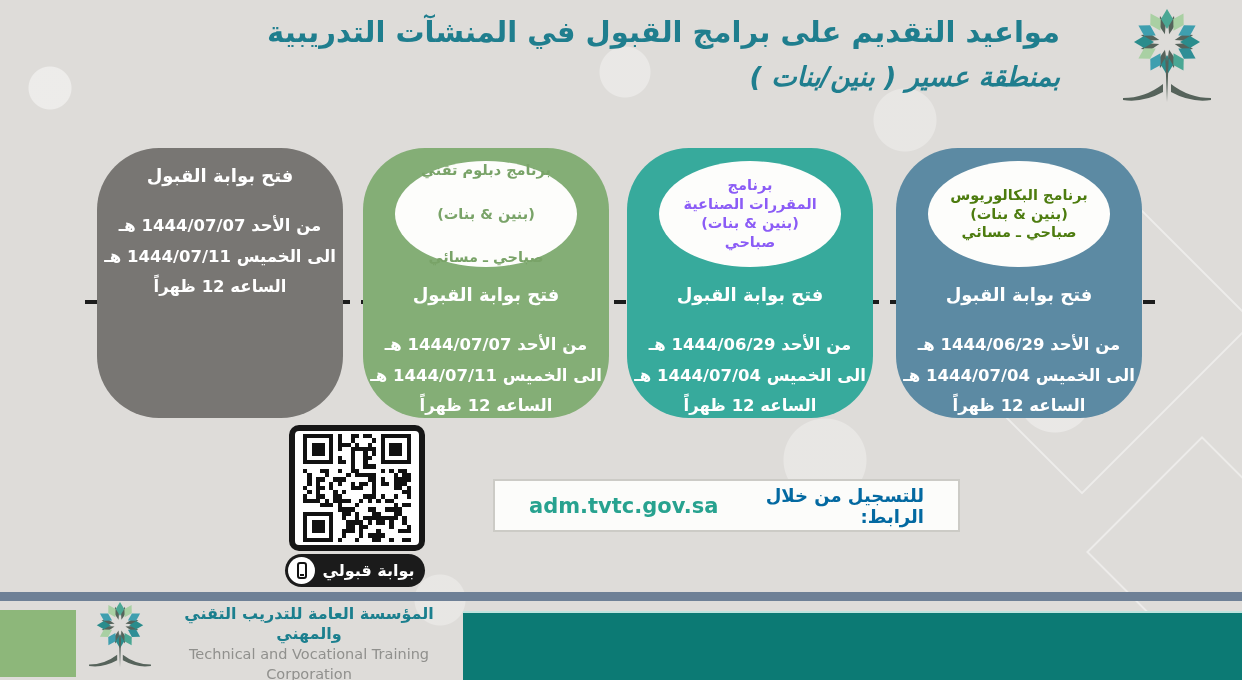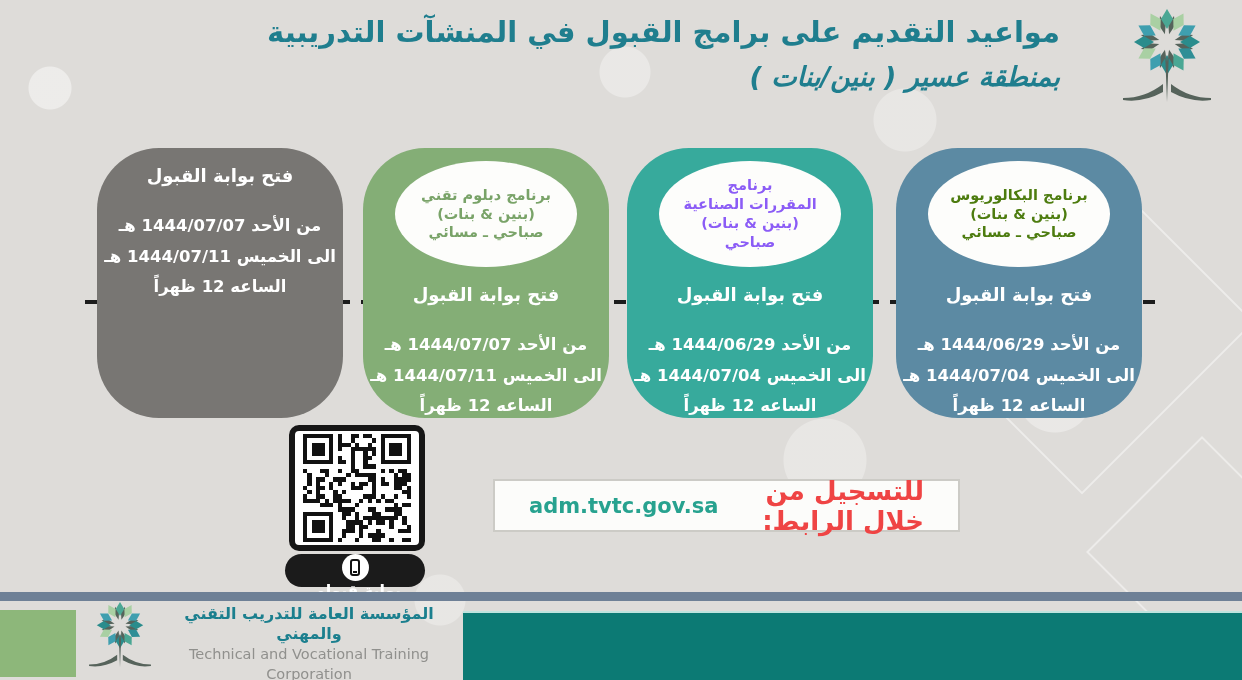--- a/index.html
+++ b/index.html
@@ -52,35 +52,35 @@
   .card-diploma{left:363px;background:#84ae76;}
   .card-supplementary{left:627px;background:#37aa9c;}
   .card-bachelor{left:896px;background:#5c8aa3;}
   .oval{
     width:182px;height:106px;margin:13px auto 0;background:#fdfdfb;
     border-radius:50%;display:flex;flex-direction:column;
     align-items:center;justify-content:center;
     font-weight:bold;font-size:14.5px;line-height:1.3;
   }
   .card-industrial .oval{color:#6f6d6a;}
-  .card-diploma .oval{color:#79a368;}
+  .card-diploma .oval{color:#79a368;justify-content:space-between;}
   .card-supplementary .oval{color:#8b5cf6;}
   .card-bachelor .oval{color:#4d7c0f;justify-content:center;}
   .portal-heading{margin-top:17px;font-size:18px;font-weight:bold;}
   .dates{margin-top:25px;font-size:16.5px;font-weight:bold;line-height:1.85;}
   
   .qr-box{
     position:absolute;left:289px;top:425px;width:118px;height:108px;
     background:#fff;border:6px solid #161616;border-radius:10px;padding:3px;
   }
   .qr-box svg{width:100%;height:100%;display:block;}
   .qr-pill{
     position:absolute;left:285px;top:554px;width:140px;height:33px;
     background:#1b1b1b;border-radius:17px;display:flex;align-items:center;
-    padding:0 3px;box-sizing:border-box;flex-direction:column;
+    padding:0 3px;box-sizing:border-box;
   }
   .qr-pill-circle{
     width:27px;height:27px;border-radius:50%;background:#fff;
     display:flex;align-items:center;justify-content:center;flex:0 0 auto;
   }
   .phone-glyph{
     width:10px;height:17px;border:2px solid #111;border-radius:3px;
     box-sizing:border-box;position:relative;
   }
   .phone-glyph::after{
@@ -89,21 +89,21 @@
   .qr-pill-label{
     flex:1;text-align:center;color:#fff;font-weight:bold;font-size:16px;direction:rtl;
   }
   
   .link-box{
     position:absolute;left:493px;top:479px;width:467px;height:53px;
     background:#fcfcfa;border:2px solid #cccbc6;box-sizing:border-box;
     display:flex;flex-direction:row-reverse;align-items:center;direction:ltr;
     padding:0 34px;justify-content:space-between;
   }
-  .link-label{color:#ef4444;font-weight:bold;font-size:26px;direction:rtl;}
+  .link-label{color:#0369a1;font-weight:bold;font-size:18px;direction:rtl;}
   .link-url{color:#27a28f;font-weight:bold;font-size:21px;cursor:pointer;}
   
   .footer-bar{position:absolute;left:0;top:592px;width:1242px;height:9px;background:#6e8096;}
   .footer-green{position:absolute;left:0;top:610px;width:76px;height:67px;background:#8db77a;}
   .footer-teal{
     position:absolute;left:463px;top:611px;width:779px;height:69px;
     background:#0c7a74;border-top:2px solid #bfe3de;box-sizing:border-box;
   }
   .footer-text{
     position:absolute;left:155px;top:604px;width:308px;text-align:center;

